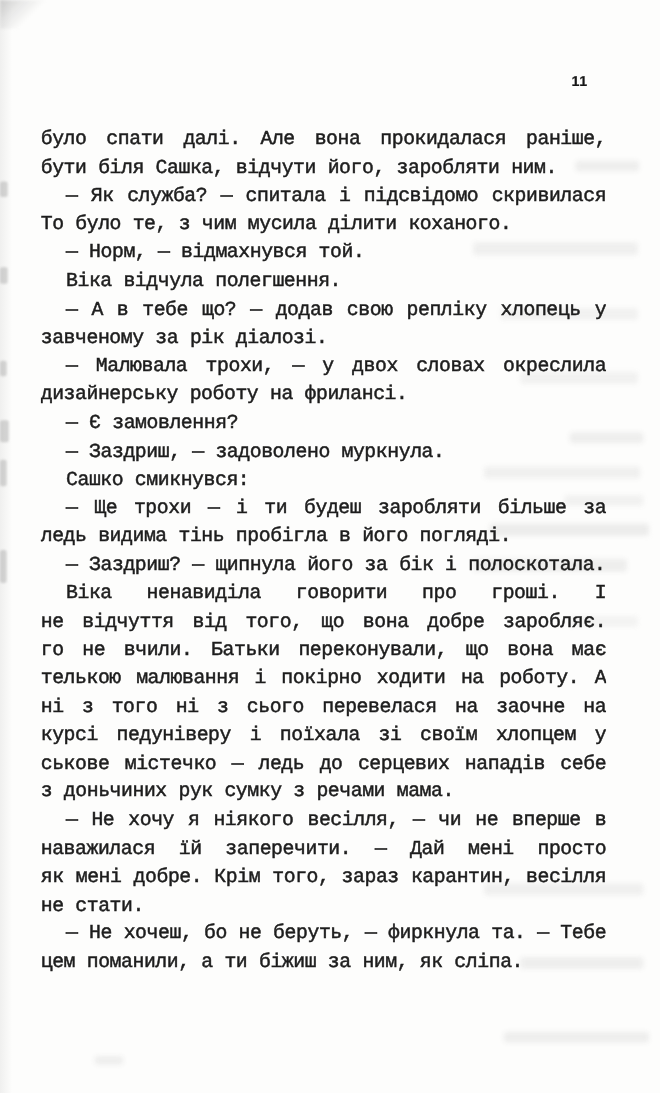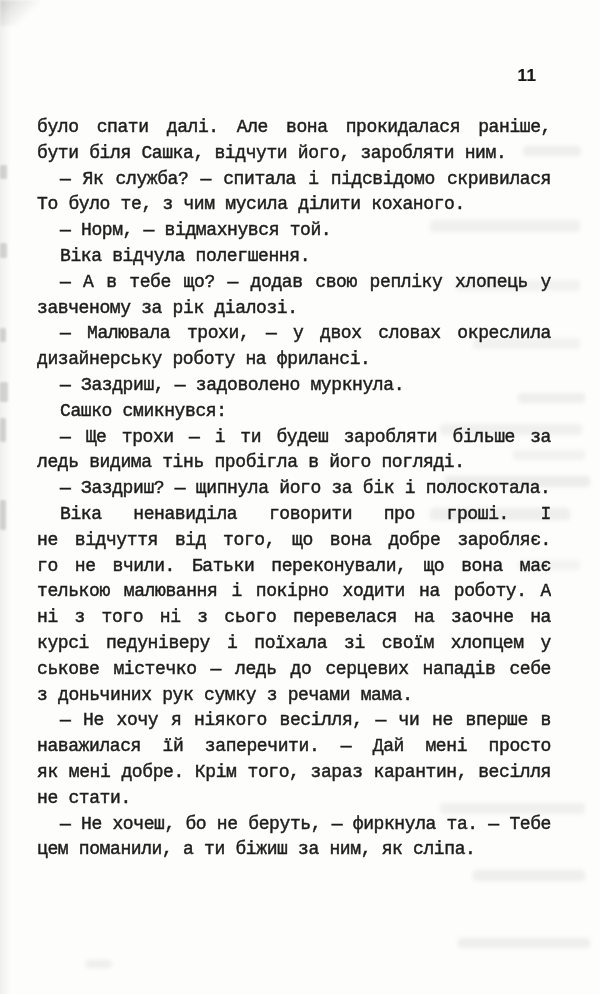--- a/index.html
+++ b/index.html
@@ -42,21 +42,21 @@
     border-radius: 3px;
   }
 
   
   .page-number {
     position: absolute;
     top: 66px;
     left: 515px;
     width: 24px;
     text-align: center;
-    font-size: 17px;
+    font-size: 13px;
     font-weight: 700;
     color: #161616;
     letter-spacing: 0.5px;
     -webkit-text-stroke: 0.2px #161616;
   }
 
   
   .text-column {
     position: absolute;
     left: 37px;
@@ -118,20 +118,21 @@
     <div class="line fill">було спати далі. Але вона прокидалася раніше, щоби по-</div>
     <div class="line">бути біля Сашка, відчути його, заробляти ним.</div>
     <div class="line indent fill">— Як служба? — спитала і підсвідомо скривилася —</div>
     <div class="line">То було те, з чим мусила ділити коханого.</div>
     <div class="line indent">— Норм, — відмахнувся той.</div>
     <div class="line indent">Віка відчула полегшення.</div>
     <div class="line indent fill">— А в тебе що? — додав свою репліку хлопець у вже</div>
     <div class="line">завченому за рік діалозі.</div>
     <div class="line indent fill">— Малювала трохи, — у двох словах окреслила свою</div>
     <div class="line">дизайнерську роботу на фрилансі.</div>
+    <div class="line indent">— Є замовлення?</div>
     <div class="line indent">— Заздриш, — задоволено муркнула.</div>
     <div class="line indent">Сашко смикнувся:</div>
     <div class="line indent fill">— Ще трохи — і ти будеш заробляти більше за мене, —</div>
     <div class="line">ледь видима тінь пробігла в його погляді.</div>
     <div class="line indent">— Заздриш? — щипнула його за бік і полоскотала.</div>
     <div class="line indent fill">Віка ненавиділа говорити про гроші. І ненавиділа незруч-</div>
     <div class="line fill">не відчуття від того, що вона добре заробляє. Батьки її тако-</div>
     <div class="line fill">го не вчили. Батьки переконували, що вона має стати вчи-</div>
     <div class="line fill">телькою малювання і покірно ходити на роботу. А коли Віка</div>
     <div class="line fill">ні з того ні з сього перевелася на заочне на останньому</div>

